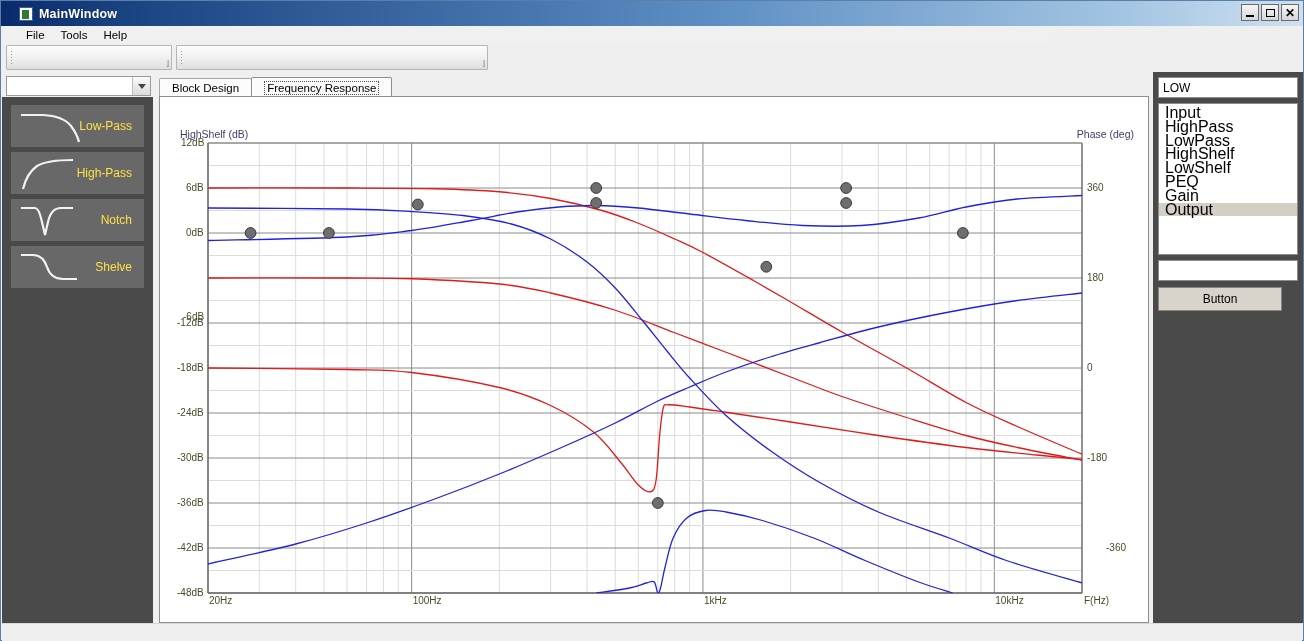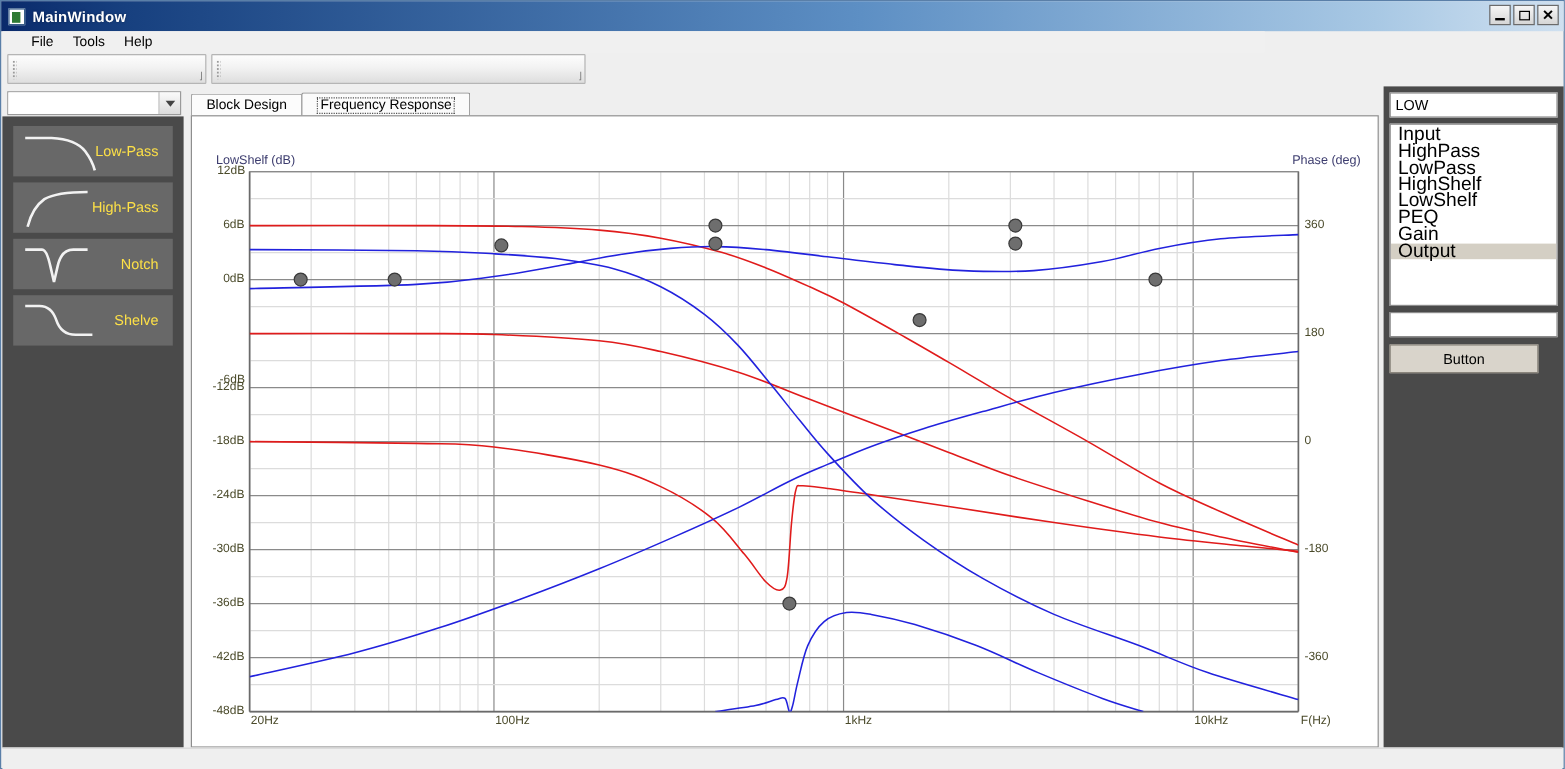--- a/index.html
+++ b/index.html
@@ -16,21 +16,21 @@
     width: 1304px; height: 641px;
     background: #efefef;
     border: 1px solid #5a7fa8;
   }
 
   
   #titlebar {
     position: absolute; left: 0; top: 0;
     width: 1302px; height: 25px;
     background: linear-gradient(to right, #0a2a6b 0%, #17407f 8%, #5d8fc4 55%, #a8c8e4 88%, #cfe0f0 100%);
-    display: flex; align-items: center;
+    display: flex; align-items: center; padding-left: 12px;
   }
   #titlebar .tb-icon {
     width: 14px; height: 14px; margin-left: 6px; margin-right: 6px;
     background: #ffffff;
     border: 1px solid #3a5f8a;
     position: relative; flex: 0 0 auto;
   }
   #titlebar .tb-icon::after {
     content: ""; position: absolute; left: 2px; top: 2px;
     width: 7px; height: 9px; background: #2f7a34;
@@ -310,21 +310,21 @@
   <div id="tabstrip">
     <div class="tab inactive">
       <span class="tabtxt">Block Design</span>
     </div>
     <div class="tab active">
       <span class="tabtxt">Frequency Response</span>
     </div>
   </div>
 
   <div id="chartpanel">
-    <div class="ax-title" style="left:20px; top:31px;">LowShelf (dB)</div>
+    <div class="ax-title" style="left:20px; top:31px;">HighShelf (dB)</div>
     <div class="ax-title" style="right:14px; top:31px;">Phase (deg)</div>
     <svg id="plot" width="990" height="527" viewBox="0 0 990 527">
         <defs>
           <clipPath id="pclip">
             <rect x="48" y="46" width="874" height="450"></rect>
           </clipPath>
         </defs>
         <rect x="48" y="46" width="874" height="450" fill="#ffffff"></rect>
         <line x1="48" y1="46" x2="48" y2="496" stroke="#8a8a8a" stroke-width="1"></line>
         <line x1="99.3012534715551" y1="46" x2="99.3012534715551" y2="496" stroke="#dcdcdc" stroke-width="1"></line>
@@ -407,21 +407,21 @@
       <div class="ax-tick" style="left: 17px; top: 265px;">-18dB</div>
       <div class="ax-tick" style="left: 17px; top: 310px;">-24dB</div>
       <div class="ax-tick" style="left: 17px; top: 355px;">-30dB</div>
       <div class="ax-tick" style="left: 17px; top: 400px;">-36dB</div>
       <div class="ax-tick" style="left: 17px; top: 445px;">-42dB</div>
       <div class="ax-tick" style="left: 17px; top: 490px;">-48dB</div>
       <div class="ax-tick-r" style="left: 927px; top: 85px;">360</div>
       <div class="ax-tick-r" style="left: 927px; top: 175px;">180</div>
       <div class="ax-tick-r" style="left: 927px; top: 265px;">0</div>
       <div class="ax-tick-r" style="left: 927px; top: 355px;">-180</div>
-      <div class="ax-tick-r" style="left: 927px; top: 445px;">-360</div>
+      <div class="ax-tick-r" style="left: 946px; top: 445px;">-360</div>
       <div class="ax-tick" style="left: 49px; top: 498px;">20Hz</div>
       <div class="ax-tick" style="left: 252.633px; top: 498px;">100Hz</div>
       <div class="ax-tick" style="left: 543.967px; top: 498px;">1kHz</div>
       <div class="ax-tick" style="left: 835.3px; top: 498px;">10kHz</div>
       <div class="ax-tick" style="left: 924px; top: 498px;">F(Hz)</div>
     </div>
 
   <div id="rightpanel">
     <div id="lowfield">LOW</div>
     <div id="listbox">

